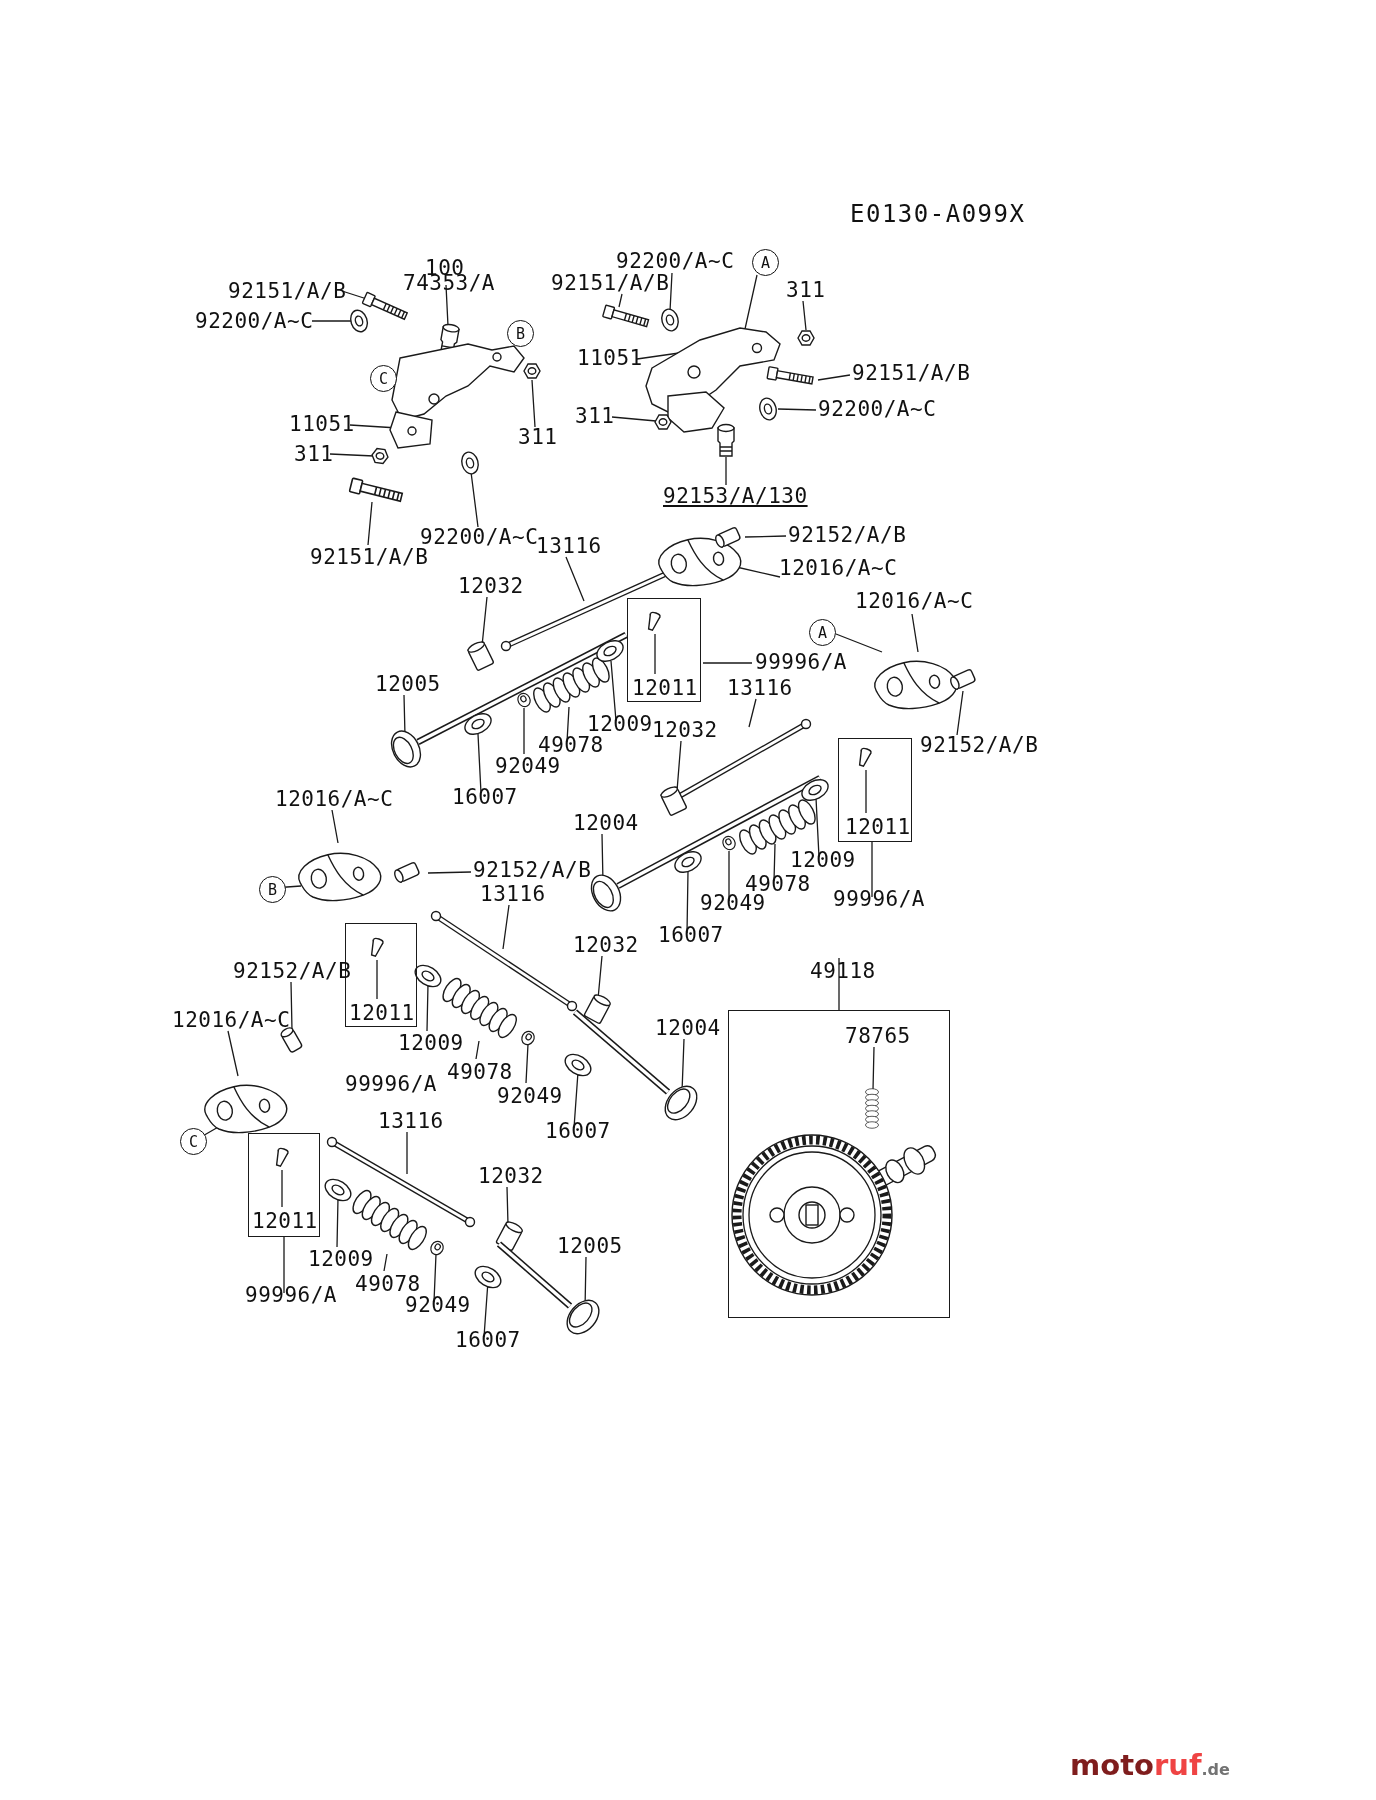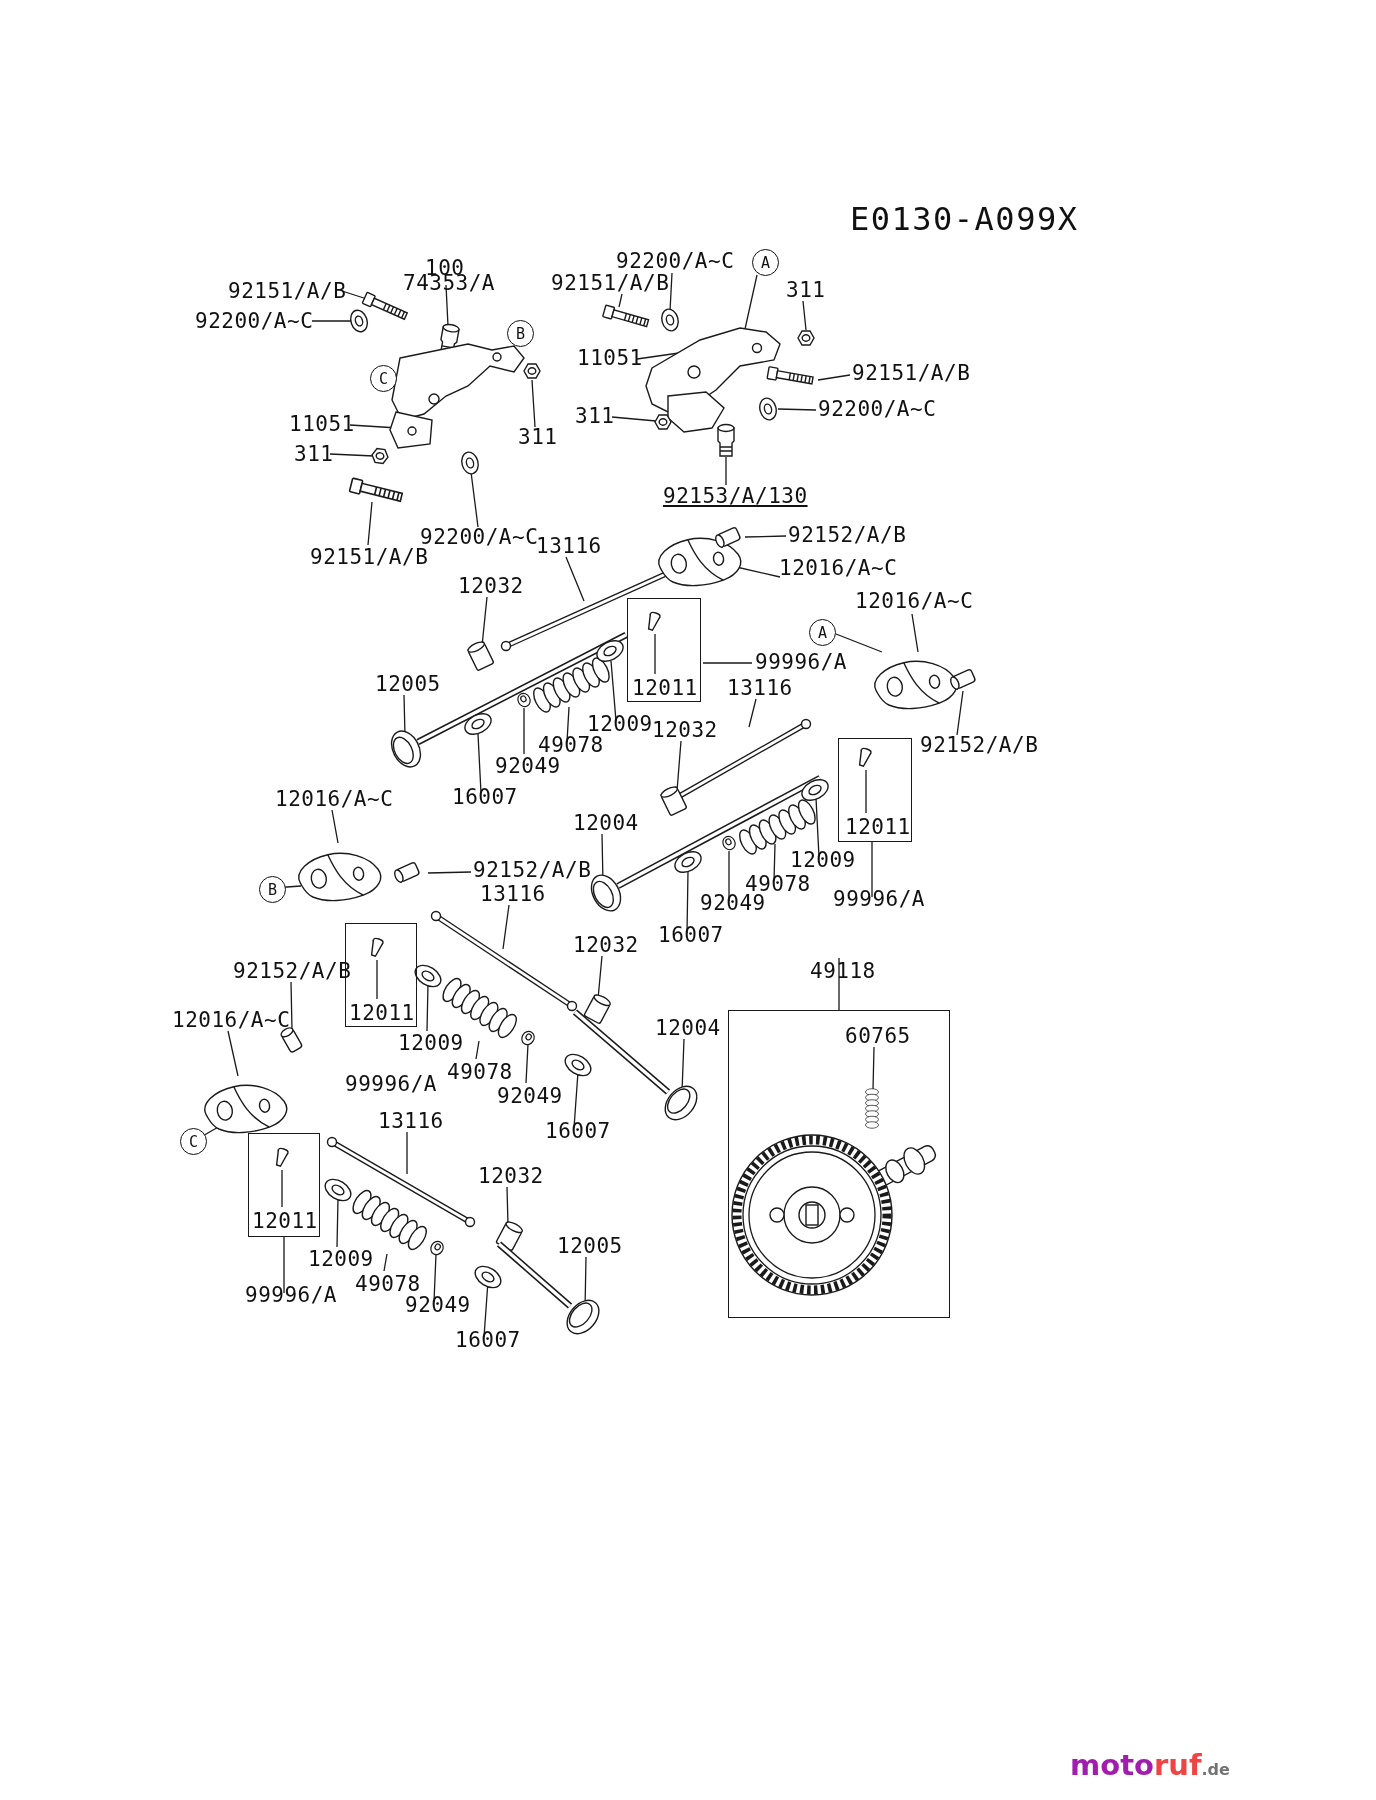--- a/index.html
+++ b/index.html
@@ -19,21 +19,21 @@
     position:absolute;font-size:21px;line-height:22px;white-space:nowrap;
     letter-spacing:0.5px;color:#111;
   }
   .section-marker{
     position:absolute;width:27px;height:27px;border:1.6px solid #111;border-radius:50%;
     box-sizing:border-box;background:#fff;display:flex;align-items:center;justify-content:center;
     font-size:15px;color:#111;
   }
   .part-box{position:absolute;border:1.5px solid #1a1a1a;box-sizing:border-box;}
   #diagram-code{
-    position:absolute;left:850px;top:200px;font-size:32px;letter-spacing:1.5px;color:#111;
+    position:absolute;left:850px;top:200px;font-size:24px;letter-spacing:1.5px;color:#111;
   }
   #watermark{
     position:absolute;left:1070px;top:1748px;font-size:29px;font-weight:bold;
     font-family:"DejaVu Sans","Liberation Sans",sans-serif;white-space:nowrap;
   }
   #watermark .wm-small{font-size:16px;}
 </style>
 </head>
 <body>
 
@@ -272,21 +272,21 @@
       <div class="part-label" style="left: 473px; top: 859px;">92152/A/B</div>
       <div class="part-label" style="left: 480px; top: 883px;">13116</div>
       <div class="part-label" style="left: 700px; top: 892px;">92049</div>
       <div class="part-label" style="left: 658px; top: 924px;">16007</div>
       <div class="part-label" style="left: 573px; top: 934px;">12032</div>
       <div class="part-label" style="left: 810px; top: 936px; margin-top: 24px;">49118</div>
       <div class="part-label" style="left: 233px; top: 960px;">92152/A/B</div>
       <div class="part-label" style="left: 349px; top: 1002px;">12011</div>
       <div class="part-label" style="left: 172px; top: 1009px;">12016/A~C</div>
       <div class="part-label" style="left: 398px; top: 1032px;">12009</div>
-      <div class="part-label" style="left: 845px; top: 1025px;">60765</div>
+      <div class="part-label" style="left: 845px; top: 1025px;">78765</div>
       <div class="part-label" style="left: 345px; top: 1073px;">99996/A</div>
       <div class="part-label" style="left: 447px; top: 1061px;">49078</div>
       <div class="part-label" style="left: 497px; top: 1085px;">92049</div>
       <div class="part-label" style="left: 655px; top: 1017px;">12004</div>
       <div class="part-label" style="left: 545px; top: 1120px;">16007</div>
       <div class="part-label" style="left: 378px; top: 1110px;">13116</div>
       <div class="part-label" style="left: 478px; top: 1165px;">12032</div>
       <div class="part-label" style="left: 252px; top: 1210px;">12011</div>
       <div class="part-label" style="left: 308px; top: 1248px;">12009</div>
       <div class="part-label" style="left: 355px; top: 1273px;">49078</div>
@@ -297,14 +297,14 @@
       <div class="section-marker" style="left: 752px; top: 249px;">A</div>
       <div class="section-marker" style="left: 507px; top: 320px;">B</div>
       <div class="section-marker" style="left: 370px; top: 365px;">C</div>
       <div class="section-marker" style="left: 809px; top: 619px;">A</div>
       <div class="section-marker" style="left: 259px; top: 876px;">B</div>
       <div class="section-marker" style="left: 180px; top: 1128px;">C</div>
     </div>
 
   <div id="diagram-code">E0130-A099X</div>
 
-  <div id="watermark"><span style="color: #a21caf; text-align: right;">moto</span><span style="color: #ef4444;">ruf</span><span class="wm-small" style="color: #737373;">.de</span></div>
+  <div id="watermark"><span style="color: #7f1d1d; text-align: right;">moto</span><span style="color: #ef4444;">ruf</span><span class="wm-small" style="color: #737373;">.de</span></div>
 </div>
 
 </body></html>

